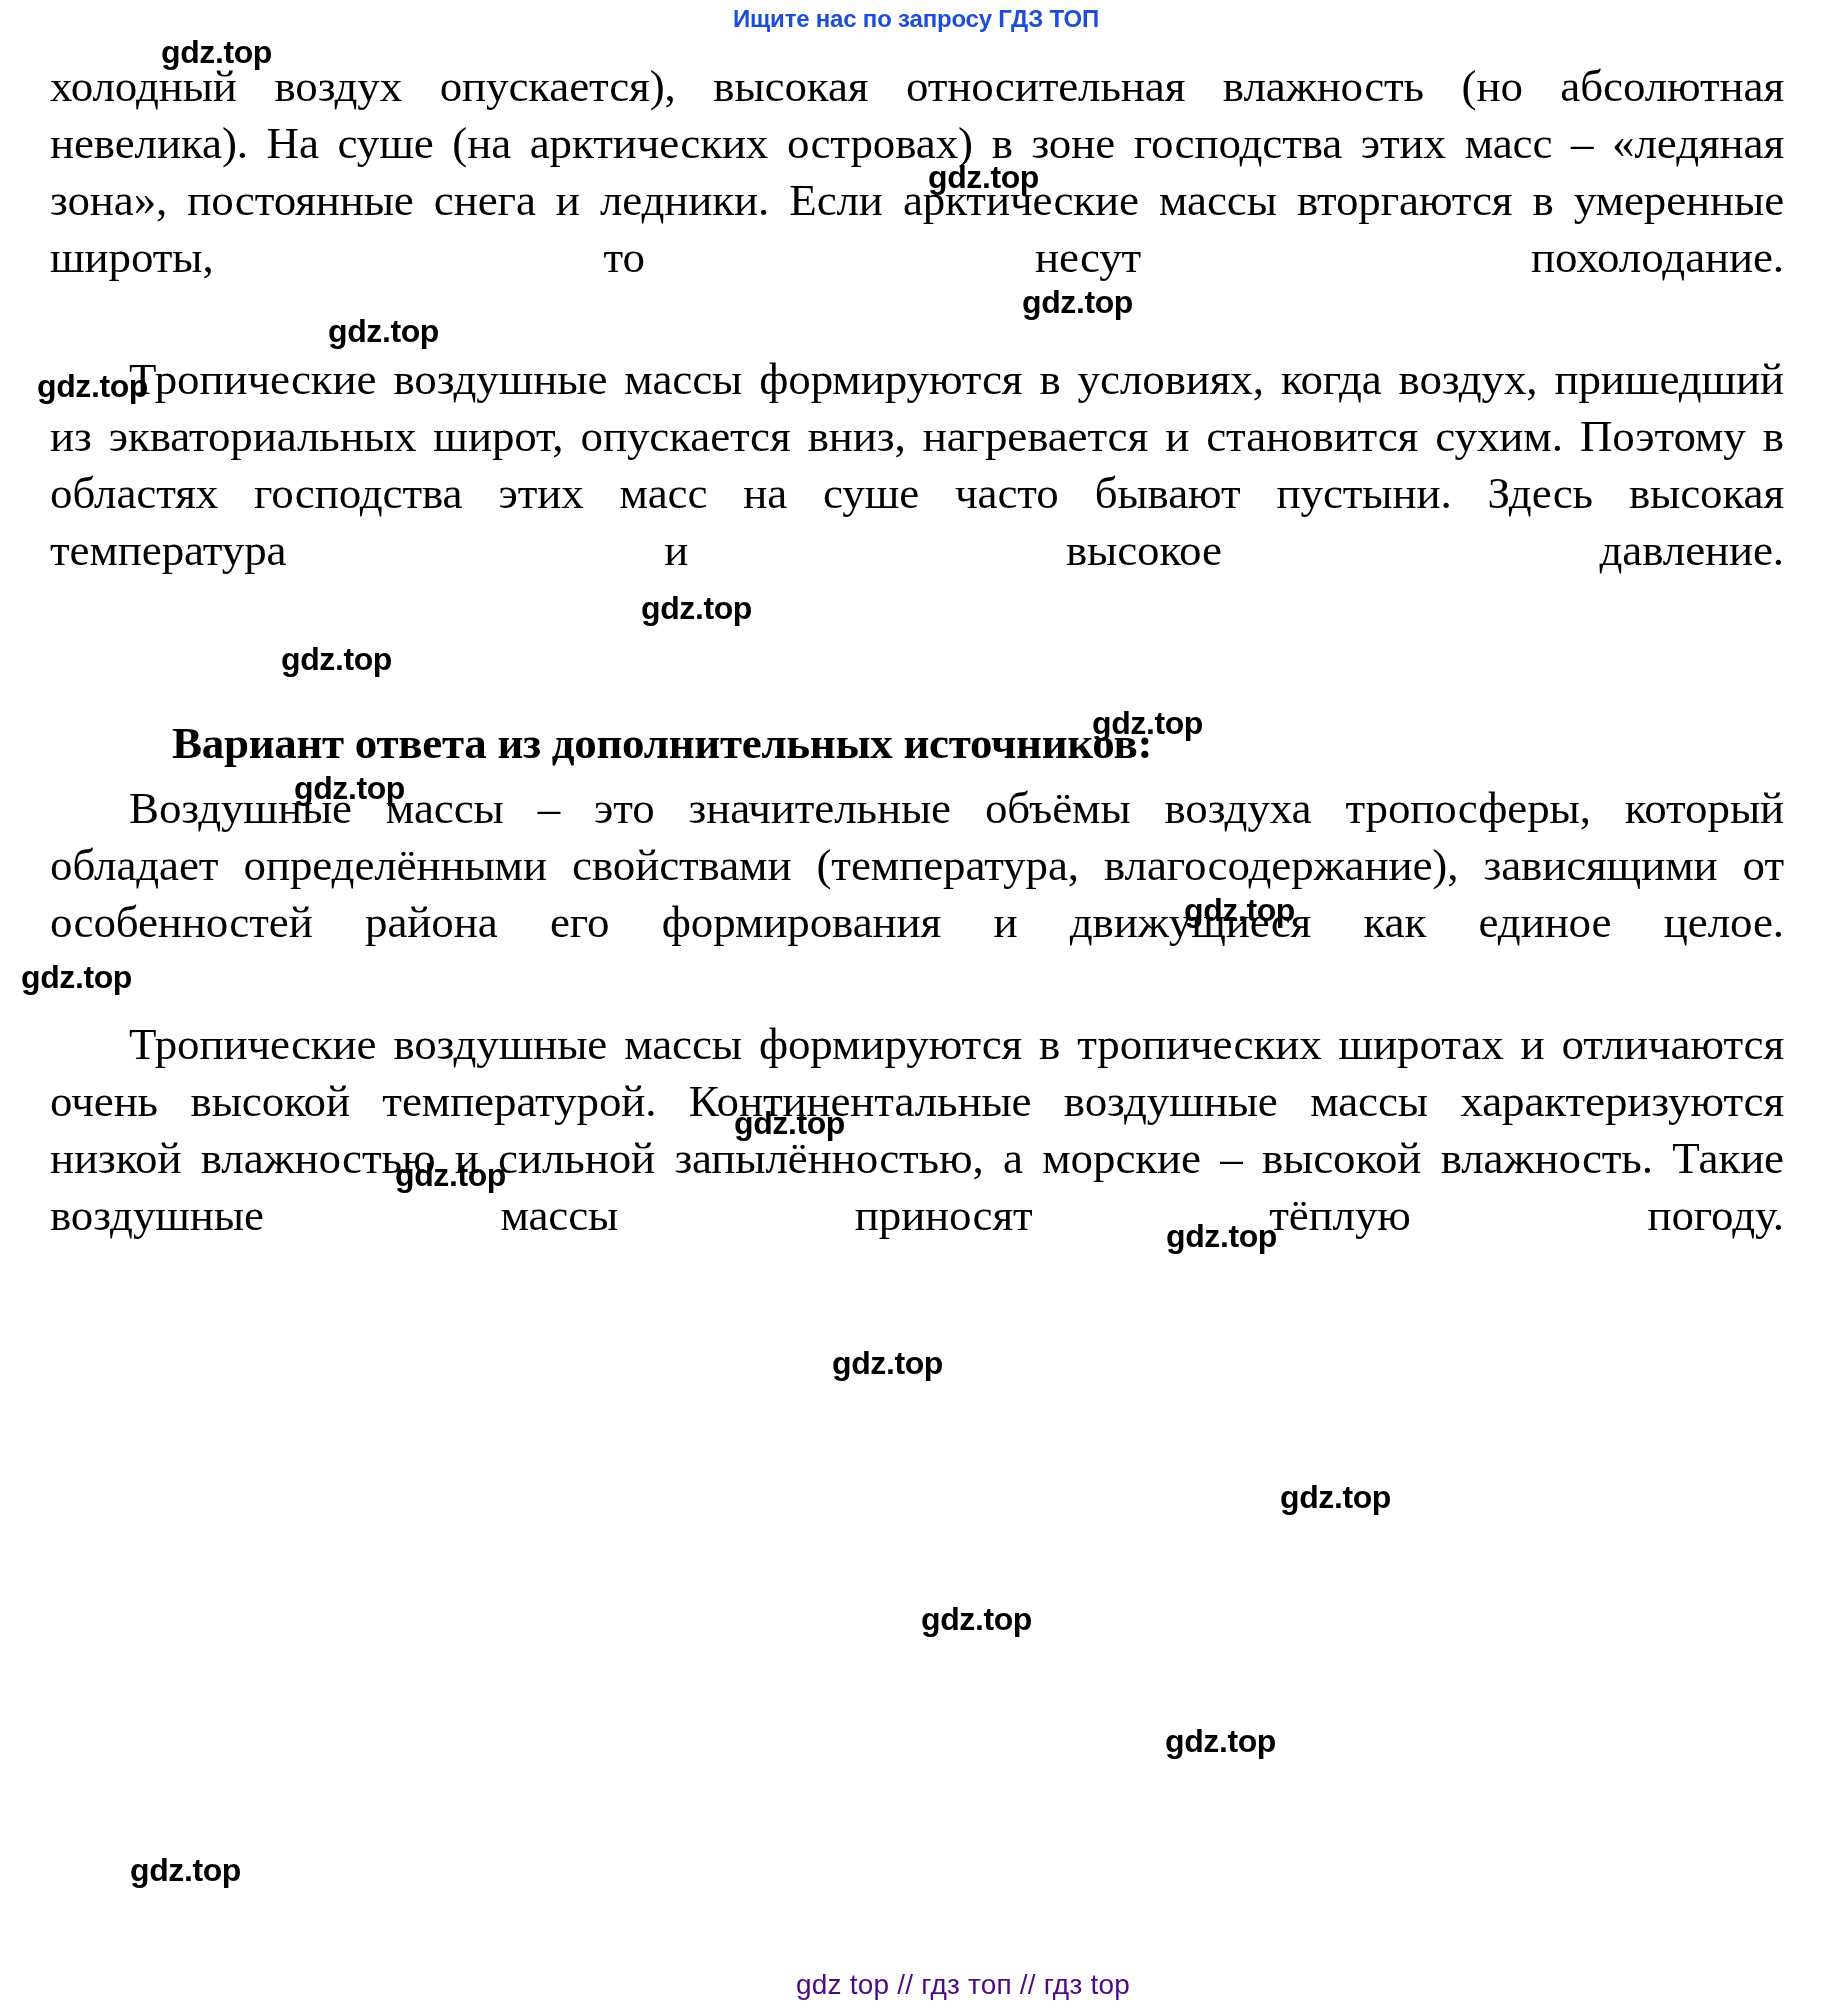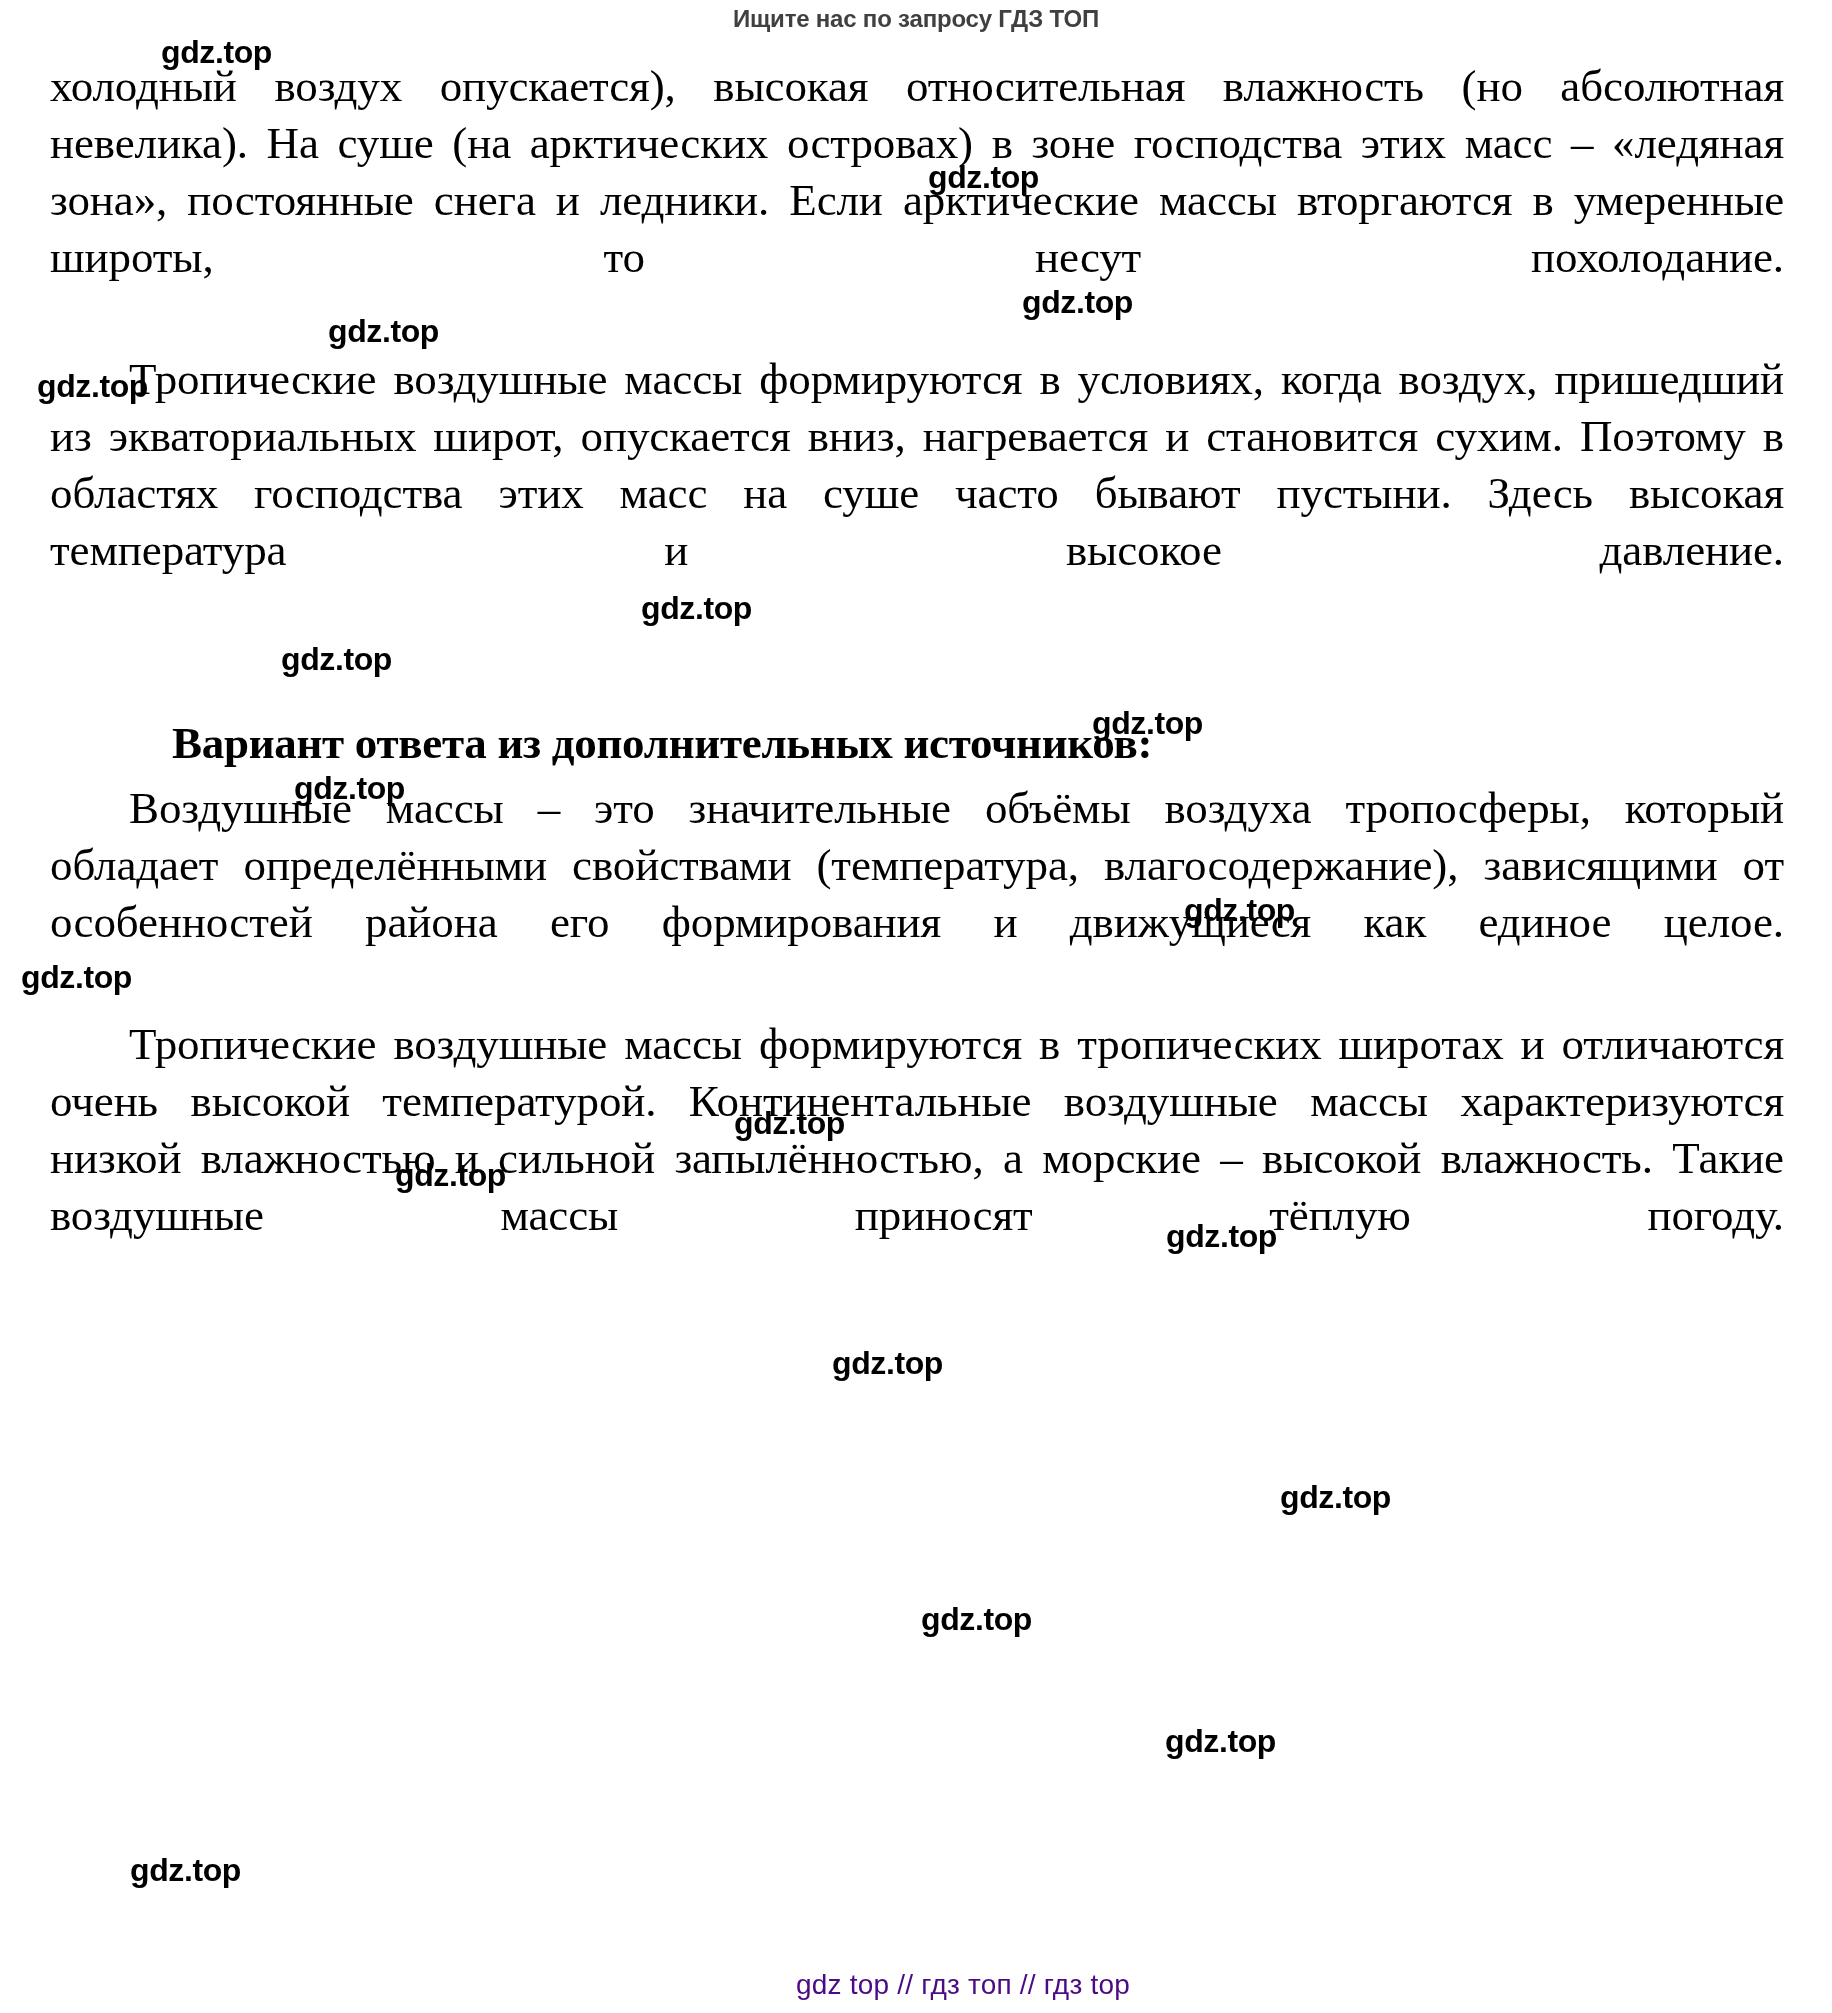--- a/index.html
+++ b/index.html
@@ -105,21 +105,21 @@
     white-space: nowrap;
     letter-spacing: 0.2px;
   }
 </style>
 </head>
 <body>
 
 <div id="page">
 
   <div class="promo-bar">
-    <span class="promo-text" style="color: #404040;">Ищите нас по запросу ГДЗ ТОП</span>
+    <span class="promo-text" style="color: #1d4ed8;">Ищите нас по запросу ГДЗ ТОП</span>
   </div>
 
   <div class="doc-body">
 
     <p class="para last-flush">холодный воздух опускается), высокая относительная влажность (но абсолютная невелика). На суше (на арктических островах) в зоне господства этих масс – «ледяная зона», постоянные снега и ледники. Если арктические массы вторгаются в умеренные широты, то несут похолодание.</p>
 
     <p class="para indent last-flush">Тропические воздушные массы формируются в условиях, когда воздух, пришедший из экваториальных широт, опускается вниз, нагревается и становится сухим. Поэтому в областях господства этих масс на суше часто бывают пустыни. Здесь высокая температура и высокое давление.</p>
 
     <p class="heading-bold spacer-before">Вариант ответа из дополнительных источников:</p>
 

